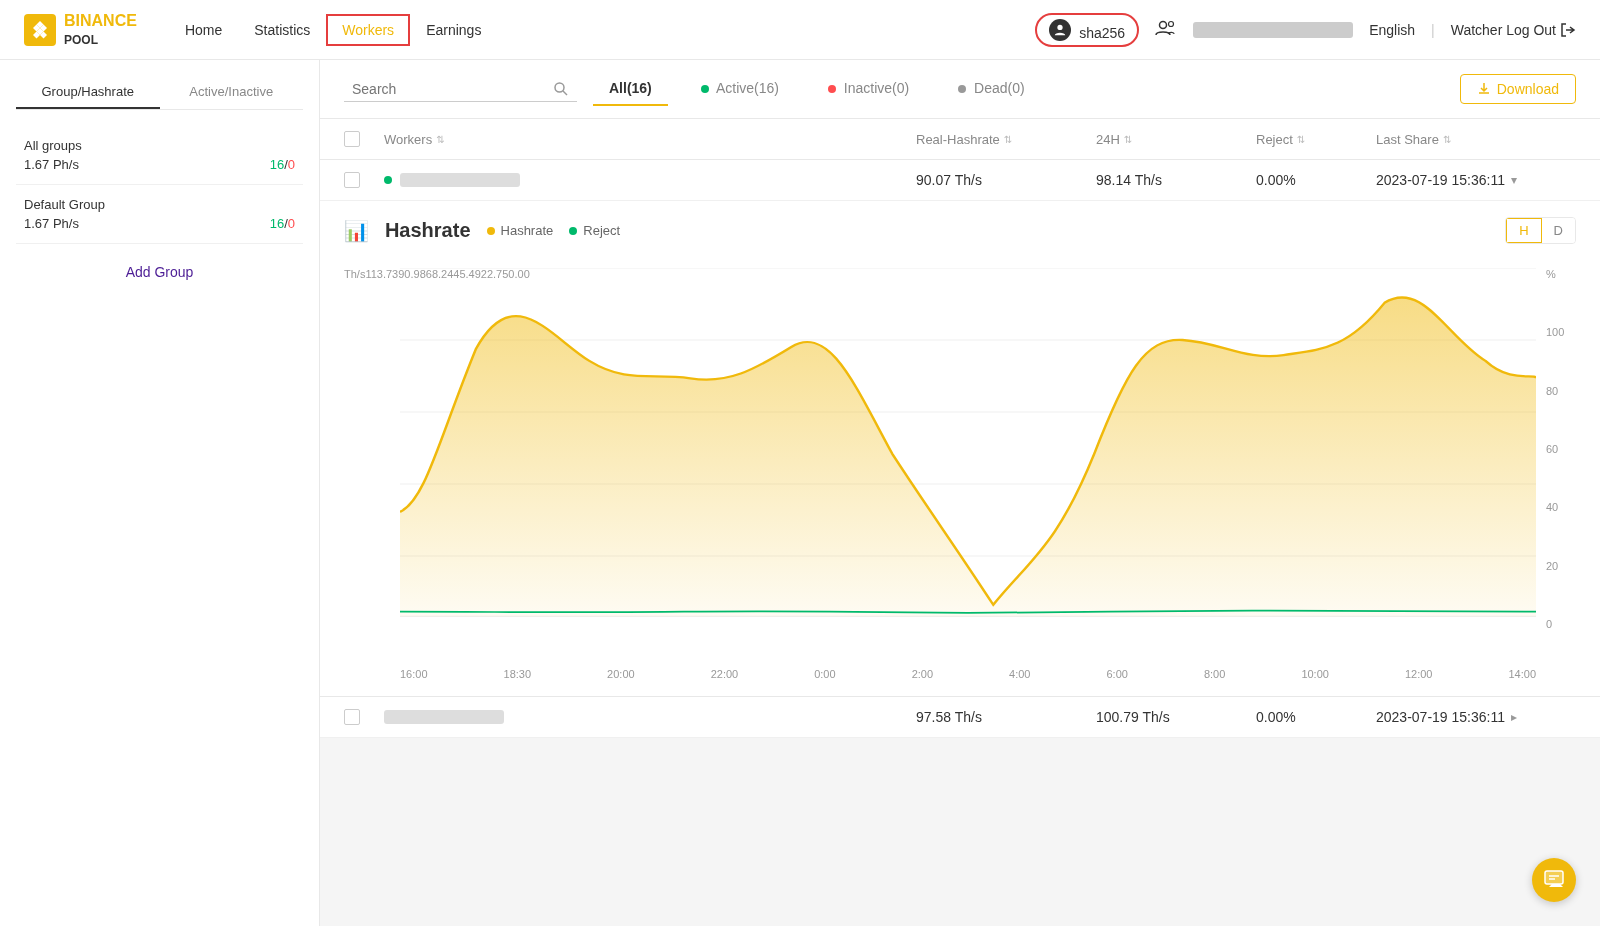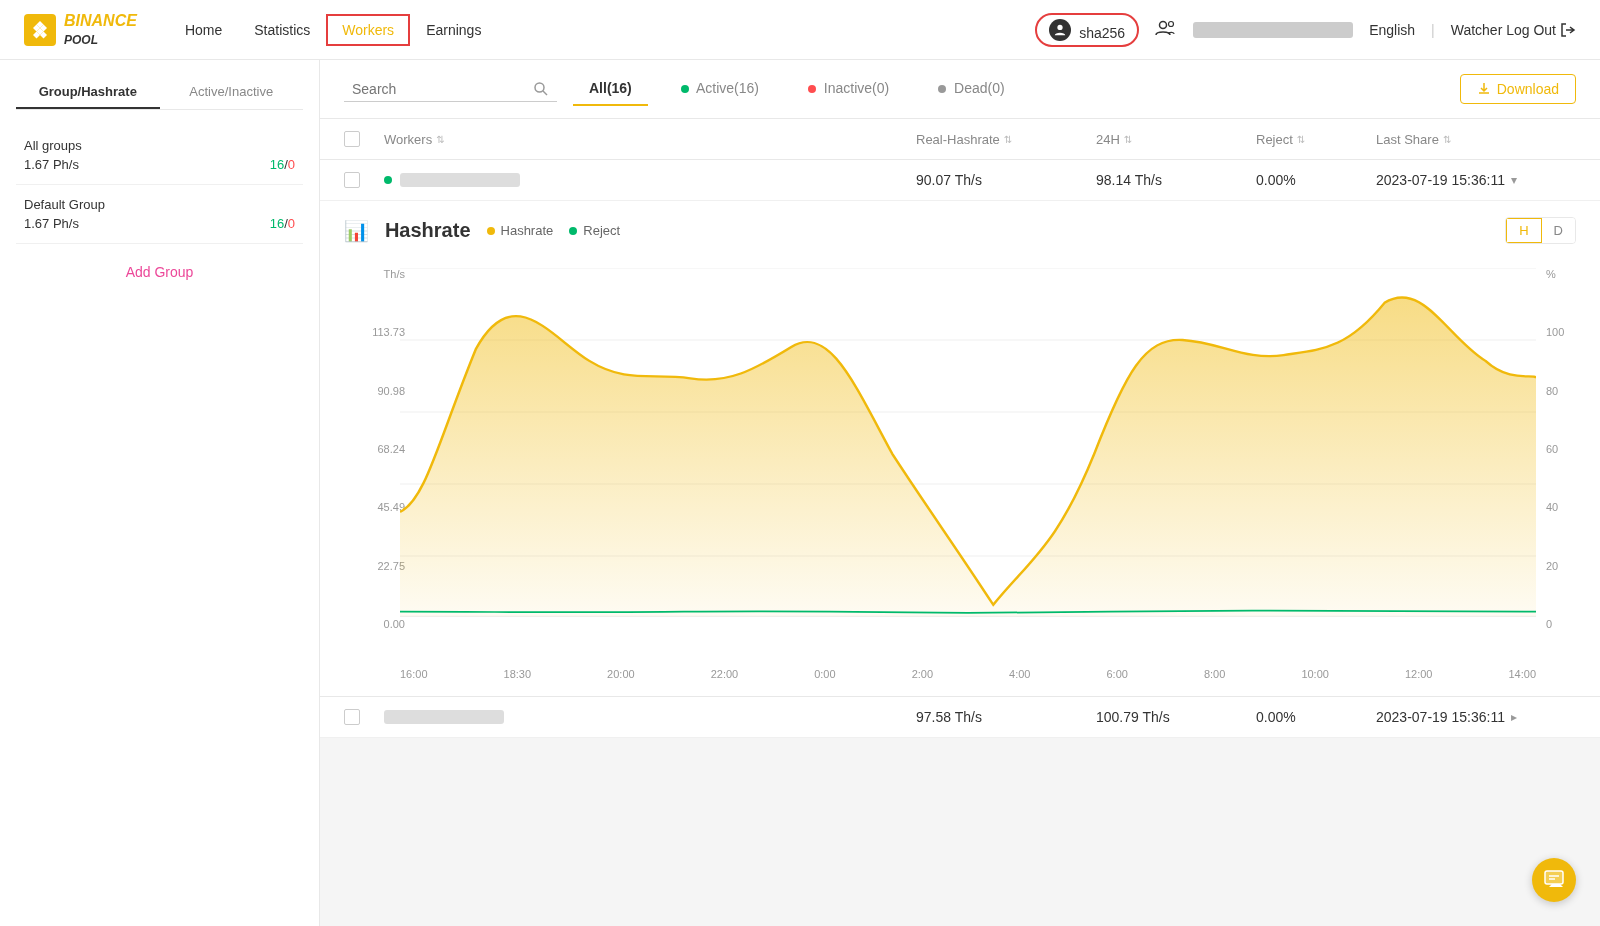--- a/index.html
+++ b/index.html
@@ -2,21 +2,21 @@
 <html><head>
   <meta charset="utf-8">
   <style>
     * { box-sizing: border-box; margin: 0; padding: 0; }
     body { font-family: -apple-system, BlinkMacSystemFont, 'Segoe UI', sans-serif; background: #f5f5f5; color: #333; font-size: 14px; }
 
     
     .header { display: flex; align-items: center; background: #fff; height: 60px; padding: 0 24px; border-bottom: 1px solid #e8e8e8; position: relative; z-index: 10; }
     .logo { display: flex; align-items: center; gap: 8px; margin-right: 32px; }
     .logo-icon { width: 32px; height: 32px; }
-    .logo-text { font-weight: 700; font-size: 16px; line-height: 1.1; font-style: italic; }
+    .logo-text { font-weight: 700; font-size: 16px; line-height: 1.1; }
     .logo-text span { color: #F0B90B; display: block; }
     .logo-text small { color: #333; font-size: 12px; }
     .nav { display: flex; align-items: center; gap: 0; }
     .nav-item { padding: 8px 16px; cursor: pointer; color: #333; font-size: 14px; text-decoration: none; }
     .nav-item.active { color: #F0B90B; border: 2px solid #e53e3e; padding: 6px 14px; }
     .header-right { margin-left: auto; display: flex; align-items: center; gap: 16px; }
     .account-badge { display: flex; align-items: flex-end; gap: 8px; border: 2px solid #e53e3e; border-radius: 20px; padding: 4px 12px; cursor: pointer; }
     .account-icon { width: 22px; height: 22px; border-radius: 50%; background: #333; display: flex; align-items: center; justify-content: center; }
     .account-icon svg { width: 14px; height: 14px; fill: #fff; }
     .account-name { font-weight: 500; font-size: 14px; }
@@ -26,36 +26,36 @@
     .divider-v { color: #ccc; }
     .logout-btn { display: flex; align-items: center; gap: 4px; cursor: pointer; }
 
     
     .layout { display: flex; min-height: calc(100vh - 60px); }
 
     
     .sidebar { width: 320px; background: #fff; border-right: 1px solid #e8e8e8; padding: 16px; flex-shrink: 0; }
     .sidebar-tabs { display: flex; gap: 0; margin-bottom: 16px; border-bottom: 1px solid #e8e8e8; }
     .sidebar-tab { flex: 1; text-align: center; padding: 8px 4px; font-size: 13px; color: #888; cursor: pointer; }
-    .sidebar-tab.active { color: #333; font-weight: 700; border-bottom: 2px solid #333; }
+    .sidebar-tab.active { color: #333; font-weight: 400; border-bottom: 2px solid #333; }
     .group-item { padding: 12px 8px; border-bottom: 1px solid #f0f0f0; }
     .group-name { font-size: 13px; color: #333; margin-bottom: 4px; }
     .group-stats { display: flex; justify-content: space-between; align-items: center; }
     .group-hashrate { font-size: 13px; color: #333; }
     .group-workers { font-size: 13px; }
     .workers-active { color: #00b96b; margin-left: 45px; }
     .workers-inactive { color: #ff4d4f; }
-    .add-group-btn { width: 100%; padding: 12px; text-align: center; border: none; background: none; cursor: pointer; color: #ec4899; font-size: 14px; margin-top: 8px; }
+    .add-group-btn { width: 100%; padding: 12px; text-align: center; border: none; background: none; cursor: pointer; color: #4c1d95; font-size: 14px; margin-top: 8px; }
 
     
     .main { flex: 1; padding: 0; background: #f5f5f5; overflow: hidden; }
 
     
     .filter-bar { display: flex; align-items: center; background: #fff; padding: 12px 24px; border-bottom: 1px solid #e8e8e8; gap: 16px; }
-    .search-box { display: flex; align-items: flex-start; border-bottom: 1px solid #ccc; padding: 4px 8px; gap: 0; min-width: 200px; }
+    .search-box { display: flex; align-items: flex-start; border-bottom: 1px solid #ccc; padding: 4px 8px; gap: 20px; min-width: 200px; }
     .search-input { border: none; outline: none; font-size: 14px; color: #999; background: transparent; min-width: 150px; }
     .search-icon-svg { width: 16px; height: 16px; color: #999; }
     .filter-tabs { display: flex; align-items: flex-start; gap: 17px; }
     .filter-tab { padding: 8px 16px; cursor: pointer; font-size: 14px; color: #888; white-space: nowrap; }
     .filter-tab.active { color: #333; font-weight: 600; border-bottom: 2px solid #F0B90B; }
     .filter-tab .dot { display: inline-block; width: 8px; height: 8px; border-radius: 50%; margin-right: 4px; }
     .dot-green { background: #00b96b; }
     .dot-red { background: #ff4d4f; }
     .dot-gray { background: #999; }
     .download-btn { margin-left: auto; display: flex; align-items: center; gap: 6px; color: #F0B90B; border: 1px solid #F0B90B; background: none; padding: 6px 16px; border-radius: 4px; cursor: pointer; font-size: 14px; }
@@ -271,21 +271,21 @@
             </div>
           </div>
           <div class="chart-time-btns">
             <button class="time-btn active">H</button>
             <button class="time-btn">D</button>
           </div>
         </div>
 
         <div class="chart-container" style="height: 420px; position: relative;">
 
-          <div style="position:absolute;left:15px;top:8px;bottom:50px;display:flex;flex-direction:column;justify-content:space-between;width:52px;text-align:right;font-size:11px;color:#999;padding-right:6px;">
+          <div style="position:absolute;left:0;top:8px;bottom:50px;display:flex;flex-direction:row;justify-content:space-between;width:52px;text-align:right;font-size:11px;color:#999;padding-right:6px;">
             <span>Th/s</span>
             <span>113.73</span>
             <span>90.98</span>
             <span>68.24</span>
             <span>45.49</span>
             <span>22.75</span>
             <span>0.00</span>
           </div>
 
           <div style="position:absolute;right:0;top:8px;bottom:50px;display:flex;flex-direction:column;justify-content:space-between;width:36px;text-align:left;font-size:11px;color:#999;padding-left:6px;">

